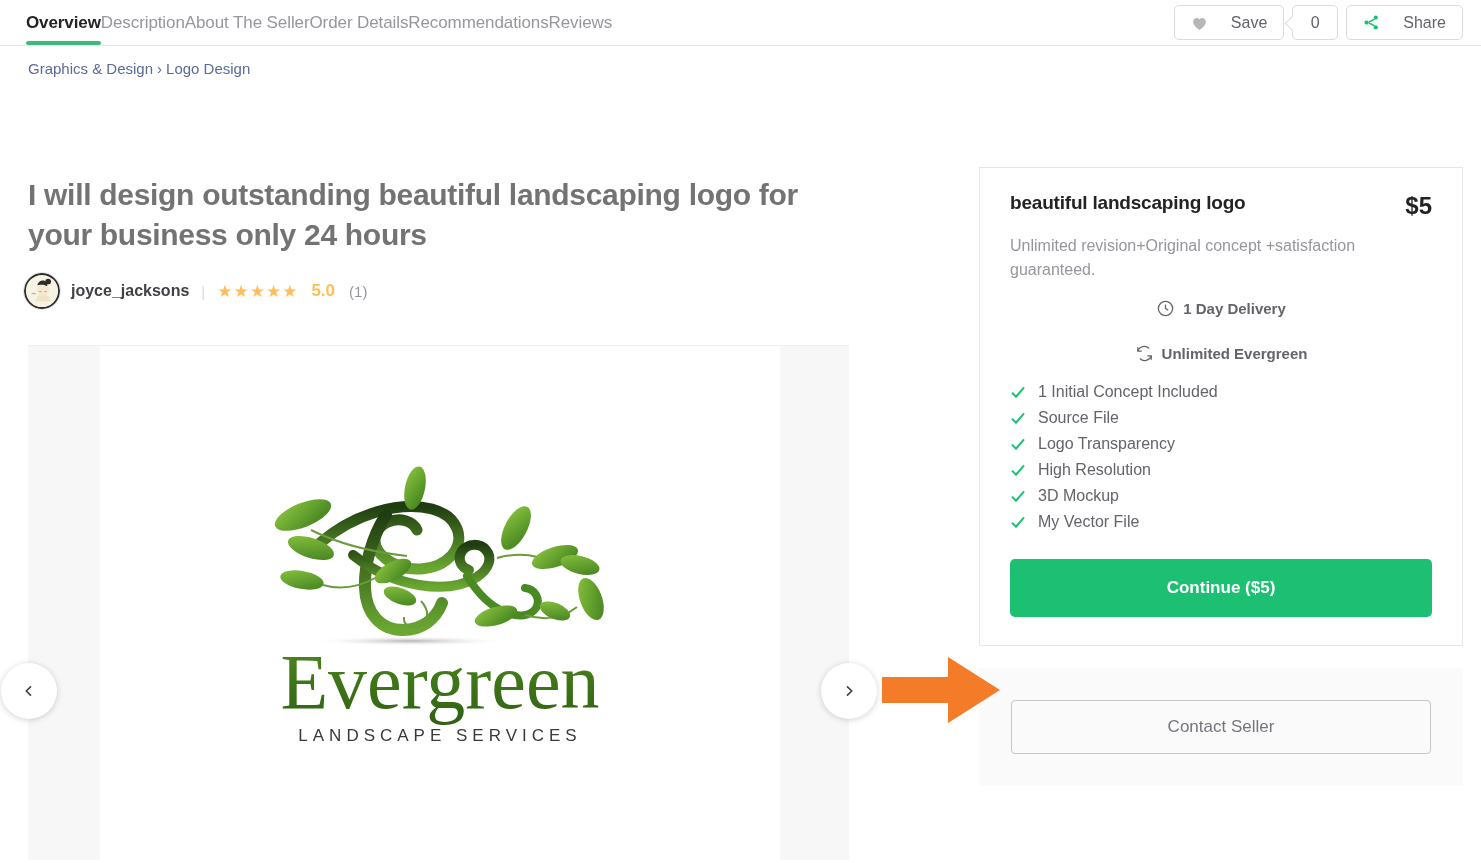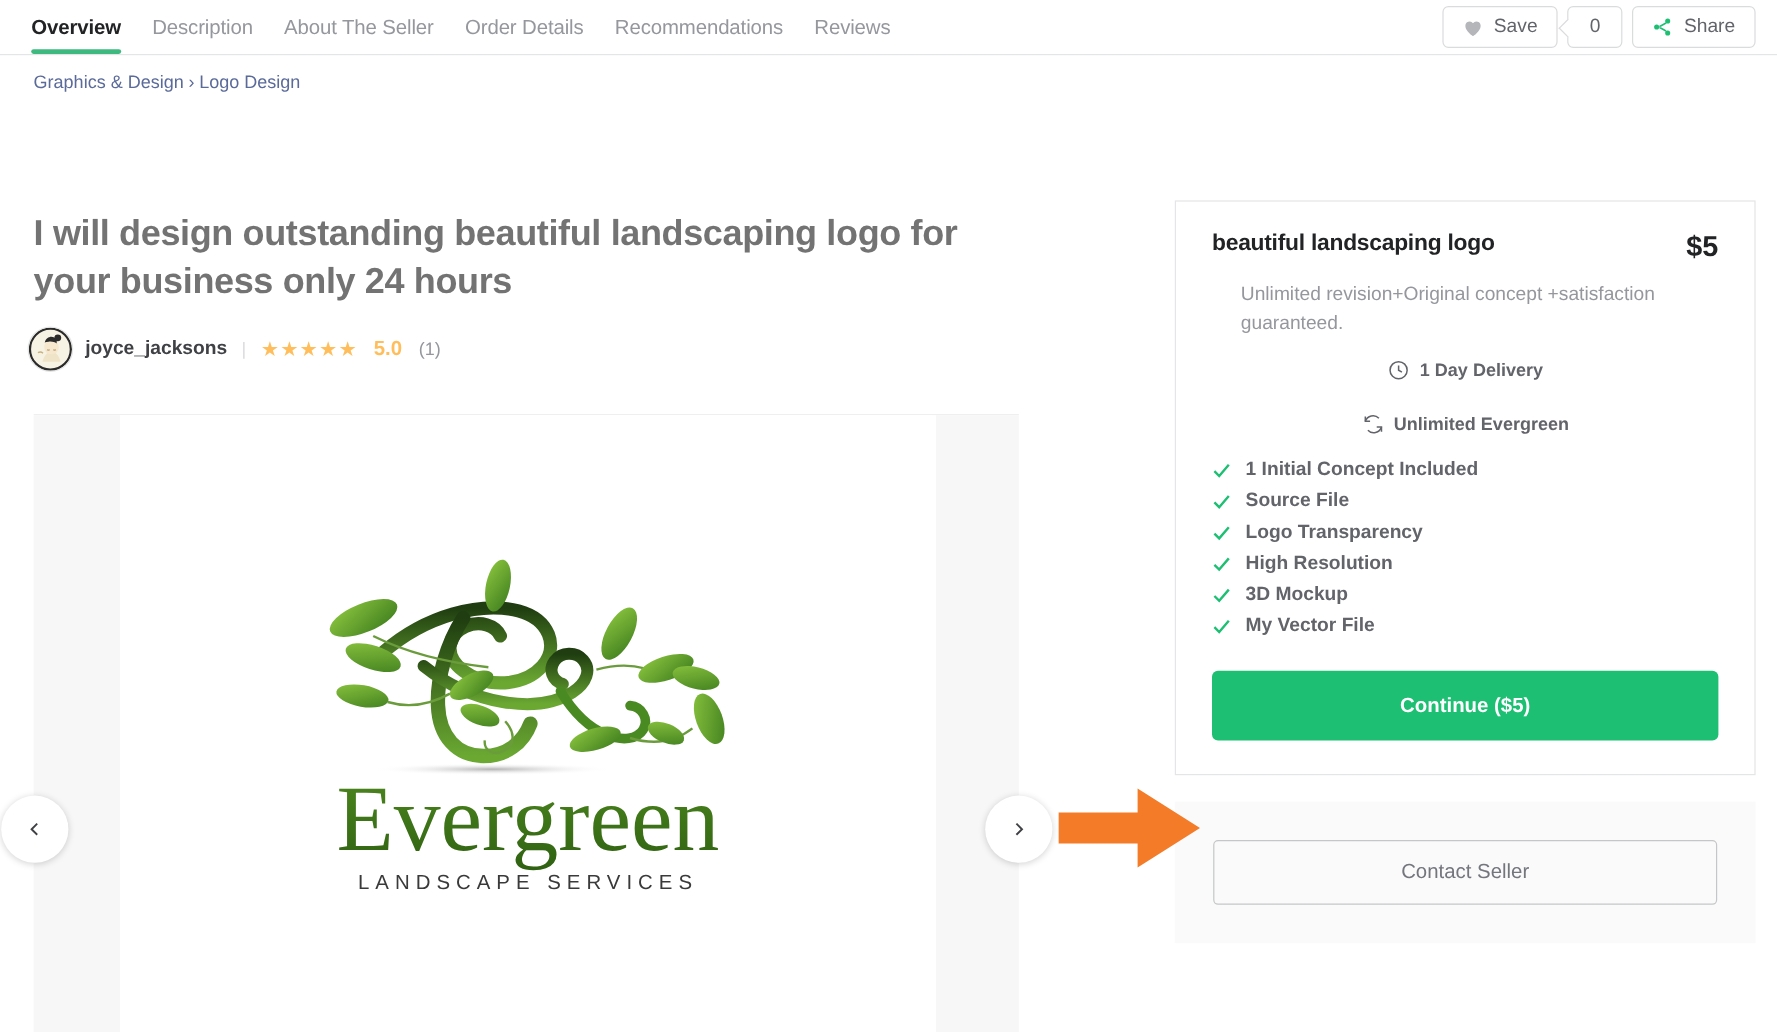--- a/index.html
+++ b/index.html
@@ -17,21 +17,20 @@
     height: 46px;
     border-bottom: 1px solid #e4e5e7;
     display: flex;
     align-items: flex-start;
   }
   .tabs {
     display: flex;
     align-items: center;
     height: 45px;
     padding-left: 26px;
-    gap: 26px;
   }
   .tab {
     position: relative;
     font-size: 17px;
     color: #95979d;
     height: 45px;
     display: flex;
     align-items: center;
     cursor: pointer;
     white-space: nowrap;
@@ -48,21 +47,21 @@
   }
 
   .top-actions {
     position: absolute;
     right: 18px;
     top: 5px;
     display: flex;
     align-items: center;
   }
   .pillbtn {
-    display: flex; align-items: center; gap: 9px;
+    display: flex; align-items: center; gap: 23px;
     height: 35px;
     padding: 0 16px;
     border: 1px solid #dadbdd;
     border-radius: 5px;
     background: #fff;
     font-size: 16px;
     color: #62646a;
     cursor: pointer;
   }
   .count-bubble {
@@ -176,32 +175,31 @@
     position: relative;
   }
   .pkg-head { display: flex; align-items: flex-start; justify-content: space-between; }
   .pkg-name { font-size: 19px; font-weight: bold; color: #222325; letter-spacing: -0.2px; }
   .pkg-price { font-size: 24px; font-weight: bold; color: #222325; }
   .pkg-desc {
     margin-top: 14px;
     font-size: 16px; line-height: 24px;
     color: #95979d;
     max-width: 395px;
-    margin-left: 24px;
   }
   .pkg-meta {
     margin-top: 17px;
     display: flex; align-items: center; gap: 26px;
     font-size: 15px; font-weight: bold; color: #62646a; flex-direction: column;
   }
   .meta-item { display: flex; align-items: center; gap: 8px; }
   .meta-ic { width: 19px; height: 19px; stroke: #62646a; fill: none; stroke-width: 1.6; }
 
   .feat-list { margin-top: 20px; display: flex; flex-direction: column; gap: 8px; }
-  .feat { display: flex; align-items: center; gap: 12px; font-size: 16px; color: #62646a; font-weight: bold; }
+  .feat { display: flex; align-items: center; gap: 12px; font-size: 16px; color: #62646a; }
   .check { width: 16px; height: 16px; stroke: #1dbf73; stroke-width: 3; fill: none; flex: none; }
 
   .continue-btn {
     margin-top: 28px;
     width: 100%; height: 58px;
     background: #1dbf73;
     border: none; border-radius: 5px;
     color: #fff; font-size: 17px; font-weight: bold;
     cursor: pointer;
     font-family: "Liberation Sans", sans-serif;

